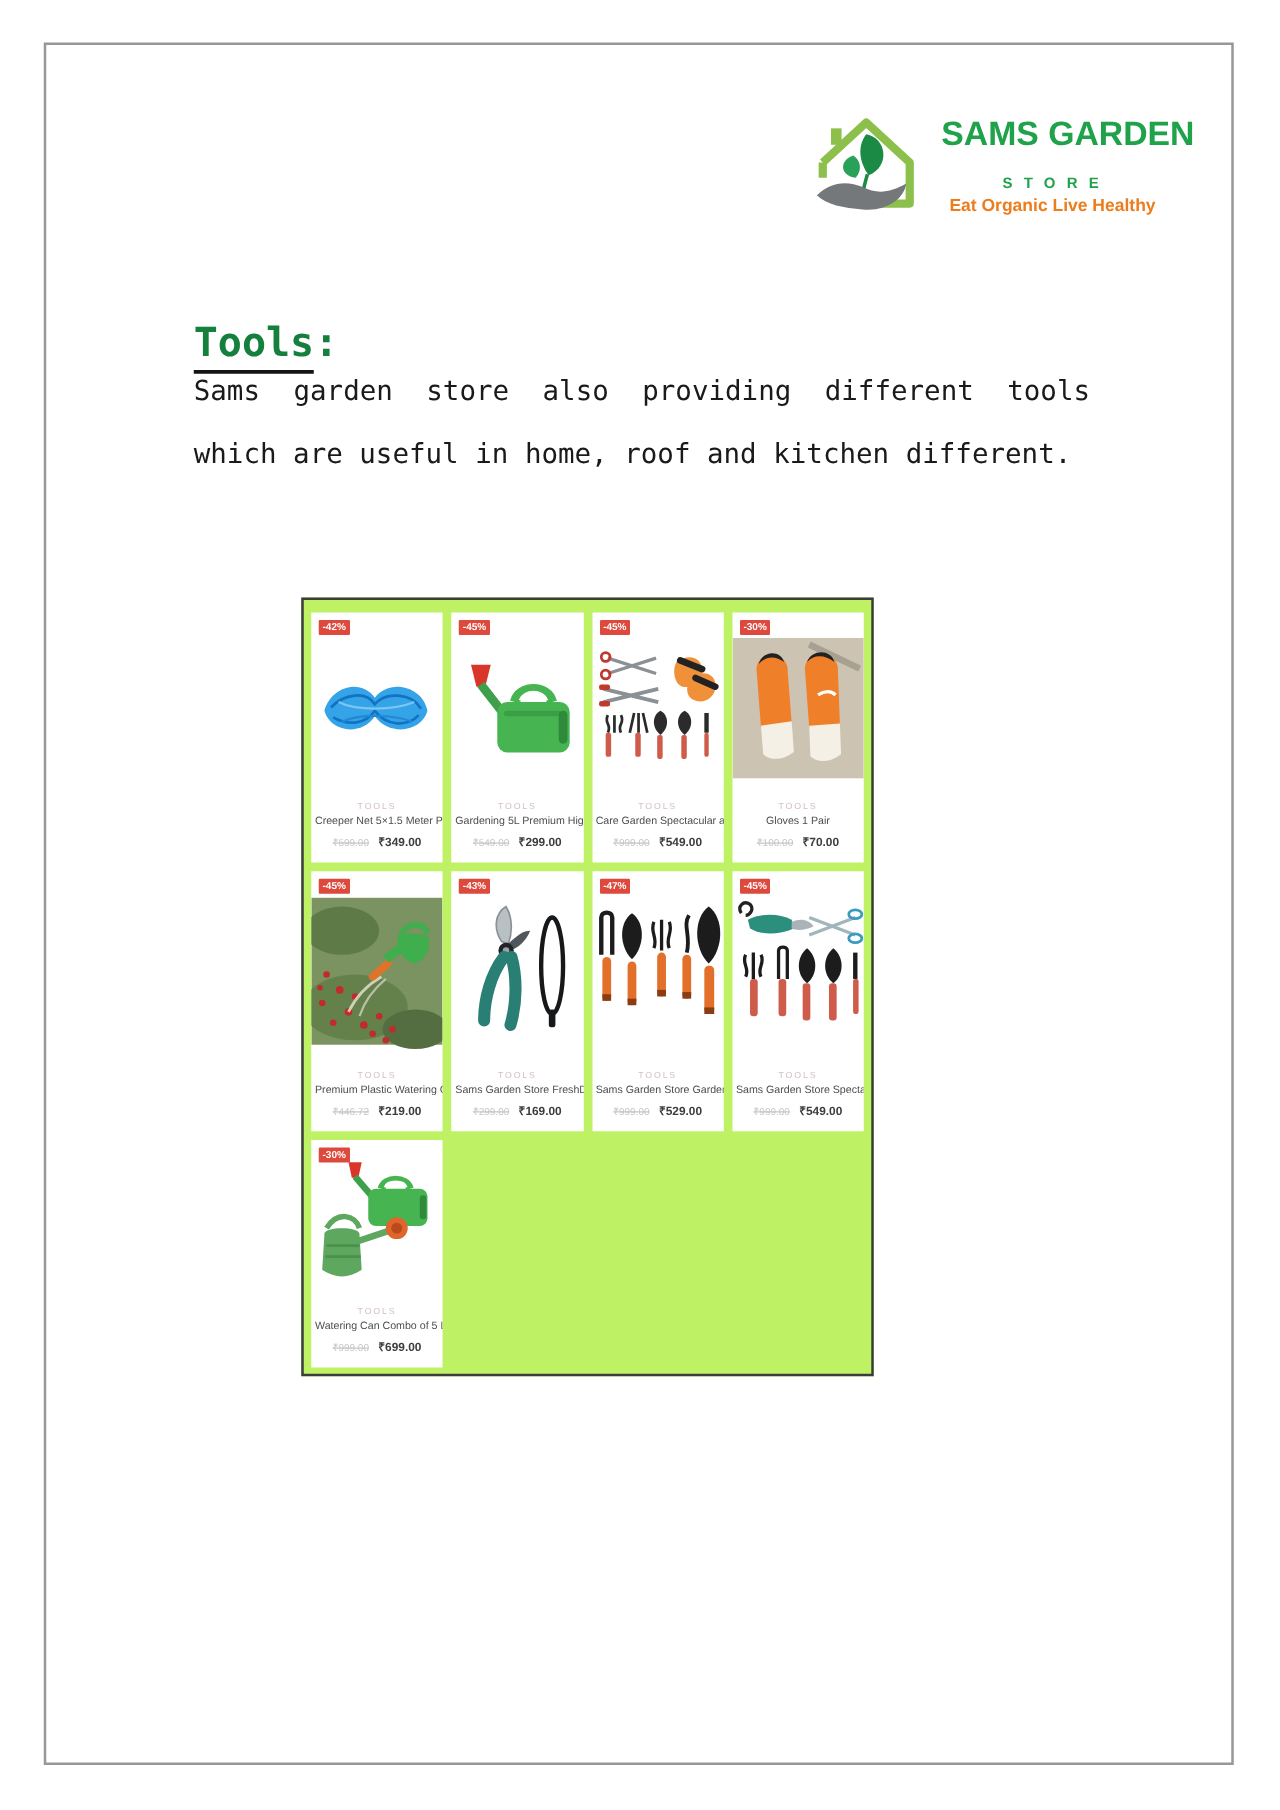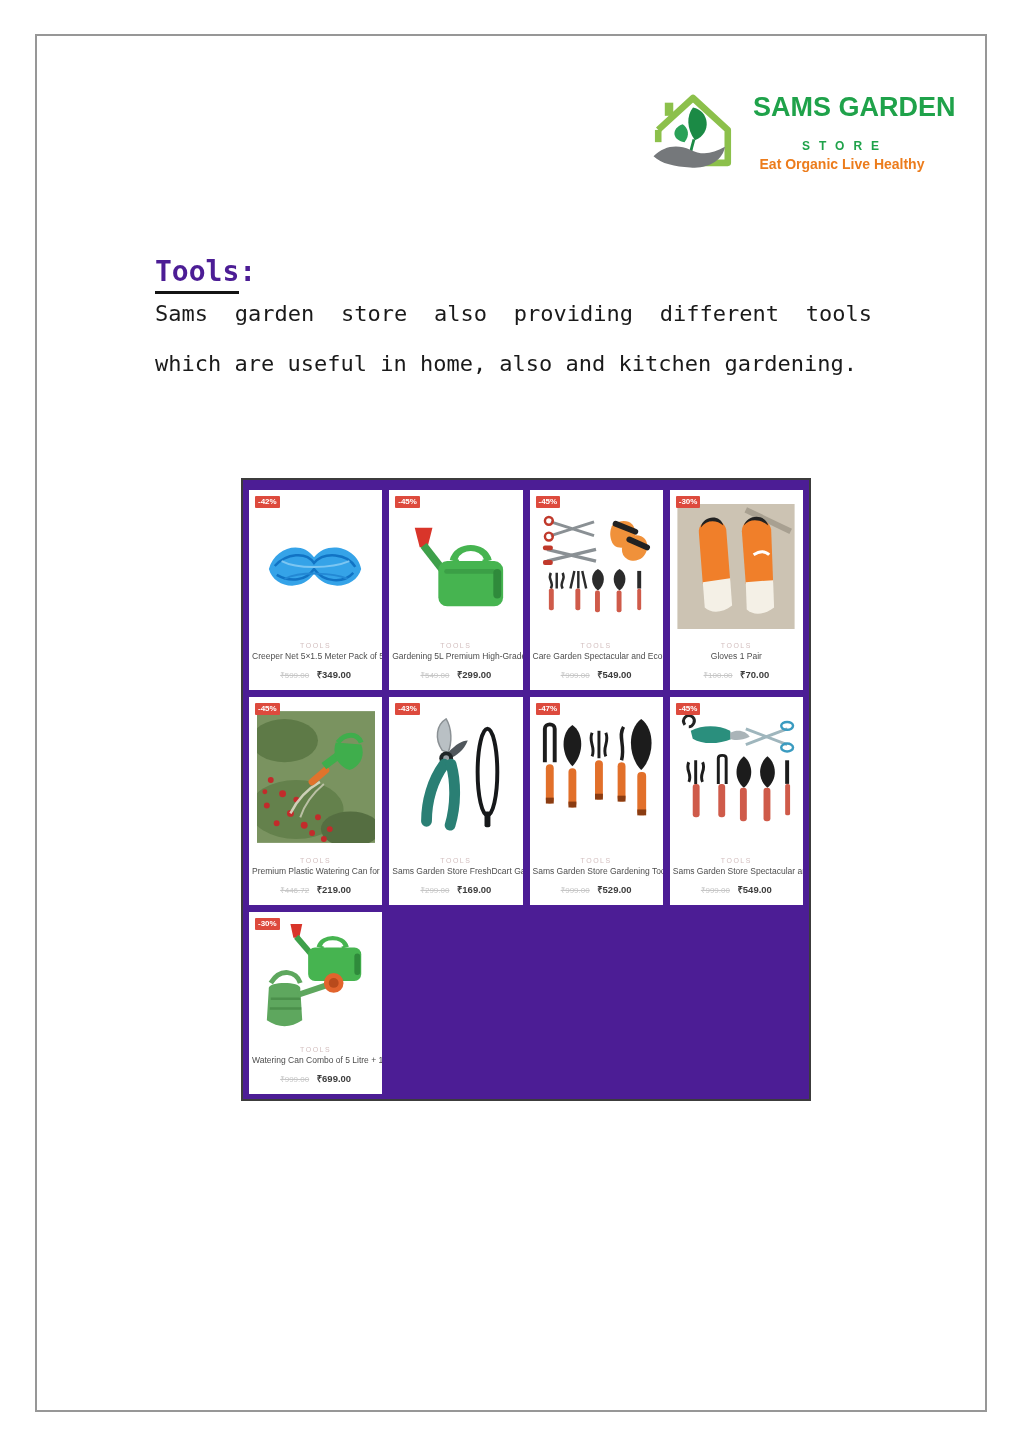--- a/index.html
+++ b/index.html
@@ -14,30 +14,30 @@
   .logo-icon svg { display:block; }
   .logo-text { margin-top:10px; width:178px; text-align:center; }
   .logo-title { font-size:27px; font-weight:800; letter-spacing:0px; color:#1fa24a;
                 white-space:nowrap; font-stretch:condensed; }
   .logo-store { font-size:12px; font-weight:700; letter-spacing:9px; color:#1fa24a;
                 margin-top:16px; margin-left:6px; }
   .logo-tagline { font-size:14px; font-weight:700; color:#ec7c1c; margin-top:3px; white-space:nowrap; }
 
   
   .heading { position:absolute; left:155px; top:255px; font-family:"DejaVu Sans Mono", monospace;
-             font-size:28px; font-weight:bold; color:#4c1d95; }
+             font-size:32px; font-weight:bold; color:#15803d; }
   .heading .underlined { border-bottom:3px solid #141414; padding-bottom:3px; }
   .para-line { position:absolute; left:155px; width:717px; font-family:"DejaVu Sans Mono", monospace;
                font-size:22px; color:#1a1a1a; }
   .line1 { top:301px; text-align:justify; text-align-last:justify; }
   .line2 { top:351px; white-space:nowrap; }
 
   
-  .grid-frame { position:absolute; left:241px; top:478px; width:570px; height:623px;
-                border:2px solid #3c3c3c; background:#4c1d95; }
+  .grid-frame { position:absolute; left:241px; top:478px; width:458px; height:623px;
+                border:2px solid #3c3c3c; background:#bef264; }
   .grid-inner { display:grid; grid-template-columns:repeat(4,1fr); grid-template-rows:200px 208px 182px;
                 gap:7px; padding:10px 6px 6px 6px; height:100%; }
   .card { position:relative; background:#ffffff; display:flex; flex-direction:column; min-width:0; }
   .badge { position:absolute; top:6px; left:6px; background:#dd4a3d; color:#fff;
            font-size:8px; font-weight:bold; padding:2px 3px; border-radius:1px; line-height:1; z-index:2; }
   .p-img { flex:1; display:flex; align-items:center; justify-content:center; overflow:hidden; }
   .p-img svg { display:block; }
   .p-cat { text-align:center; font-size:7px; letter-spacing:1.5px; color:#d3bfbf; margin-bottom:2px; }
   .p-title { text-align:center; font-size:8.5px; color:#4d4d4d; padding:0 3px; white-space:nowrap;
              overflow:hidden; margin-bottom:3px; }
@@ -67,21 +67,21 @@
       <div class="logo-title">SAMS GARDEN</div>
       <div class="logo-store">STORE</div>
       <div class="logo-tagline">Eat Organic Live Healthy</div>
     </div>
   </div>
 
   <div class="heading">
     <span class="underlined">Tools</span><span>:</span>
   </div>
   <div class="para-line line1">Sams garden store also providing different tools</div>
-  <div class="para-line line2">which are useful in home, also and kitchen gardening.</div>
+  <div class="para-line line2">which are useful in home, roof and kitchen different.</div>
 
   <div class="grid-frame">
     <div class="grid-inner">
 
       <div class="card">
         <span class="badge">-42%</span>
         <div class="p-img">
           <svg width="118" height="108" viewBox="0 0 120 110">
             <path d="M12 58 C18 36 45 28 58 46 C72 28 102 36 106 58 C101 77 72 82 58 63 C45 82 17 77 12 58 Z" fill="#35a3e8"></path>
             <path d="M18 55 C30 42 50 40 58 52 C68 40 92 42 100 56" stroke="#1173c4" stroke-width="2.5" fill="none"></path>

